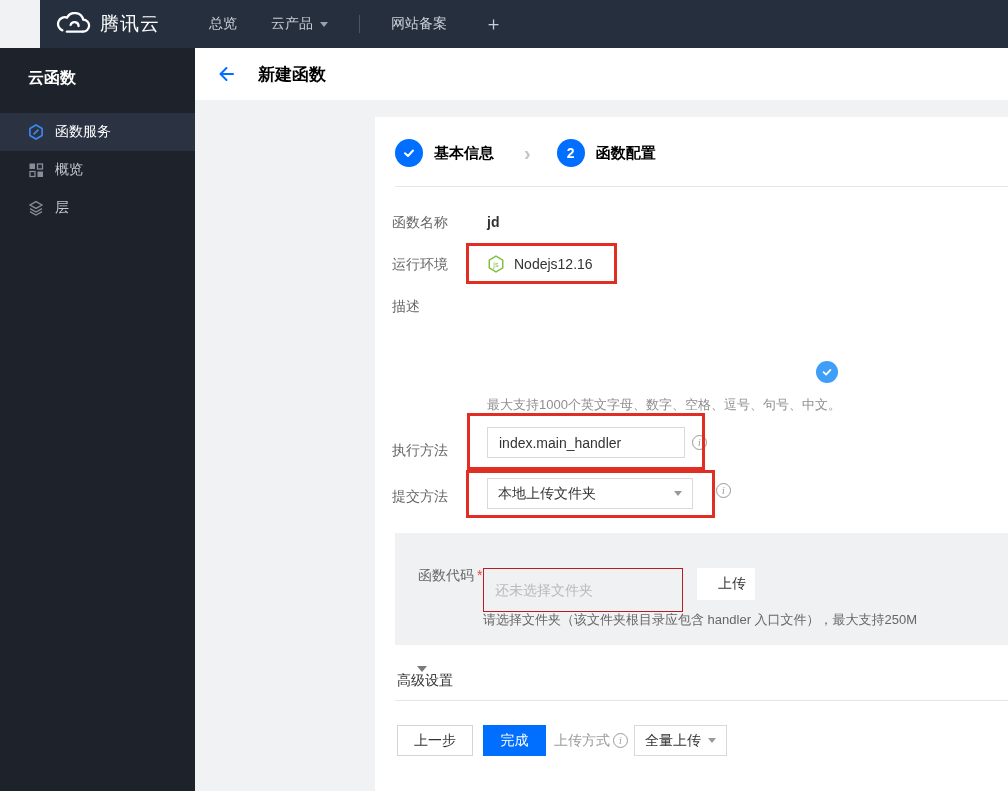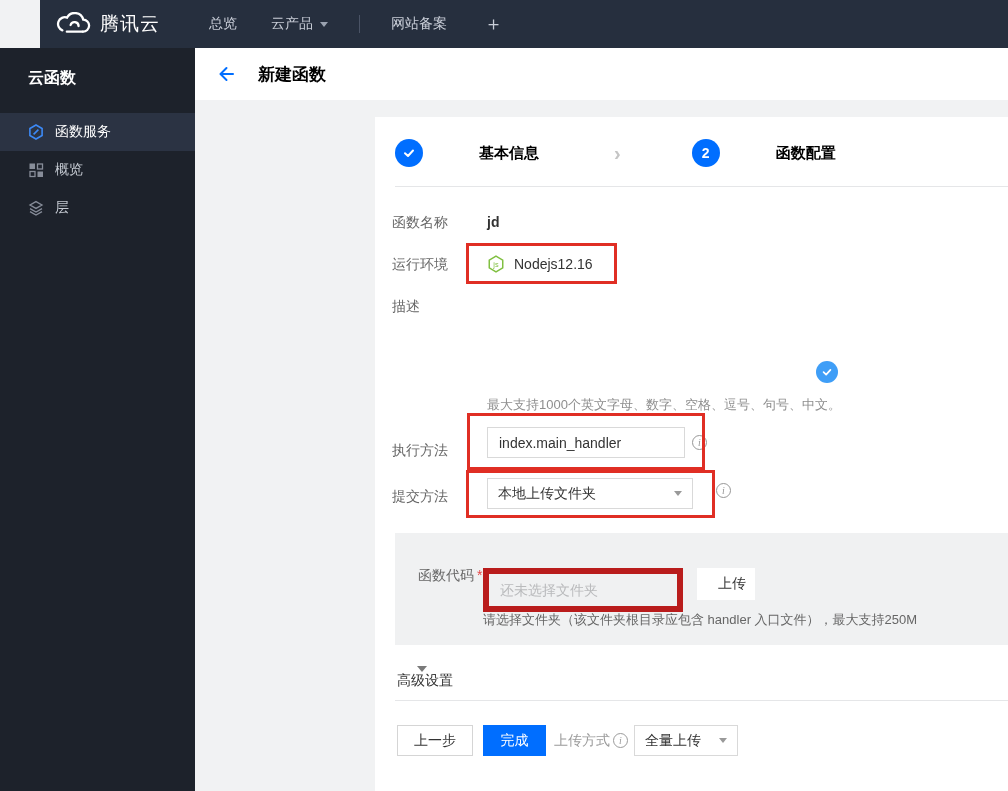--- a/index.html
+++ b/index.html
@@ -24,21 +24,21 @@
   .side-item .s-icon { width:16px; height:16px; margin-right:11px; display:inline-flex; }
   .side-item.active { background:#2b3343; color:#fff; }
 
   
   .content-header { position:absolute; left:195px; top:48px; width:813px; height:52px; background:#fff; display:flex; align-items:center; z-index:10; }
   .back-arrow { margin-left:21px; width:20px; height:20px; cursor:pointer; display:inline-flex; }
   .page-title { font-size:17px; font-weight:bold; color:#000; margin-left:22px; }
 
   
   .card { position:absolute; left:375px; top:117px; width:633px; height:674px; background:#fff; }
-  .steps { position:absolute; left:20px; top:22px; display:flex; align-items:center;gap:45px; }
+  .steps { position:absolute; left:20px; top:22px; display:flex; align-items:center; }
   .step-circle { width:28px; height:28px; border-radius:50%; background:#006eff; color:#fff; display:flex; align-items:center; justify-content:center; font-size:14px; font-weight:bold; }
   .step-label { font-size:15px; font-weight:bold; color:#000; margin-left:11px; }
   .step-chevron { color:#c5c5c5; font-size:20px; margin:0 26px 0 30px; font-weight:bold; }
   .card-divider { position:absolute; left:20px; right:0; height:1px; background:#e5e6e8; }
 
   .f-label { position:absolute; left:17px; font-size:14px; color:#666; line-height:20px; }
   .f-value { position:absolute; font-size:14px; color:#333; line-height:20px;font-weight:bold; }
 
   .runtime-box { position:absolute; display:flex; align-items:center; padding-left:21px; }
   .runtime-text { font-size:14px; color:#333; margin-left:9px; }
@@ -51,34 +51,34 @@
   .select-box { position:absolute; border:1px solid #d9d9d9; background:#fff; display:flex; align-items:center; justify-content:space-between; padding:0 10px; font-size:14px; color:#333; cursor:pointer; }
   .sel-caret { width:0; height:0; border-left:4px solid transparent; border-right:4px solid transparent; border-top:5px solid #999; }
 
   .info-icon { position:absolute; width:15px; height:15px; border:1px solid #979797; border-radius:50%; color:#979797; font-size:10px; display:flex; align-items:center; justify-content:center; font-family:"Liberation Serif","DejaVu Serif",serif; font-style:italic; cursor:pointer; }
 
   .annotation { position:absolute; border:3px solid #e02e24; z-index:15; pointer-events:none; }
 
   .code-block { position:absolute; left:20px; top:416px; right:0; height:112px; background:#f0f1f2; }
   .code-label { position:absolute; left:23px; top:34px; font-size:14px; color:#666; }
   .req { color:#e54545; margin-left:3px; }
-  .code-input { position:absolute; left:88px; top:35px; width:200px; height:44px; border:6px solid #b91c1c; background:#f0f1f2; font-family:inherit; font-size:14px; padding:16px 11px; color:#333; }
+  .code-input { position:absolute; left:88px; top:35px; width:200px; height:44px; border:1px solid #b91c1c; background:#f0f1f2; font-family:inherit; font-size:14px; padding:16px 11px; color:#333; }
   .code-input::placeholder { color:#b9babc; }
   .upload-btn { position:absolute; left:302px; top:35px; width:58px; height:32px; background:#fff; border:none; font-family:inherit; font-size:14px; color:#333; cursor:pointer;padding-left:12px; }
   .code-hint { position:absolute; left:88px; top:78px; font-size:13px; color:#666; }
 
   .advanced { position:absolute; left:22px; top:549px; display:flex; align-items:center; font-size:14px; color:#333; cursor:pointer;flex-direction:column; }
   .adv-caret { width:0; height:0; border-left:5px solid transparent; border-right:5px solid transparent; border-top:6px solid #7a7a7a; margin-right:7px; }
 
   .footer { position:absolute; left:22px; top:608px; display:flex; align-items:center; height:31px; }
   .btn-prev { width:76px; height:31px; background:#fff; border:1px solid #d5d5d5; font-family:inherit; font-size:14px; color:#333; cursor:pointer; }
   .btn-finish { width:63px; height:31px; background:#006eff; border:none; font-family:inherit; font-size:14px; color:#fff; cursor:pointer; margin-left:10px; }
   .upload-mode { display:flex; align-items:center; margin-left:8px; color:#9b9b9b; font-size:14px; }
   .upload-mode .info-icon { position:static; margin-left:3px; border-color:#9b9b9b; color:#9b9b9b; }
-  .mode-select { position:static; width:104px; height:31px; margin-left:6px; }
+  .mode-select { position:static; width:93px; height:31px; margin-left:6px; }
 
   textarea::selection { background:#cde2ff; }
 </style>
 </head>
 <body>
 
 <div class="topnav">
   <div class="logo-wrap">
     <span style="display:inline-flex;">
       <svg width="38" height="25" viewBox="0 0 40 26" fill="none">

